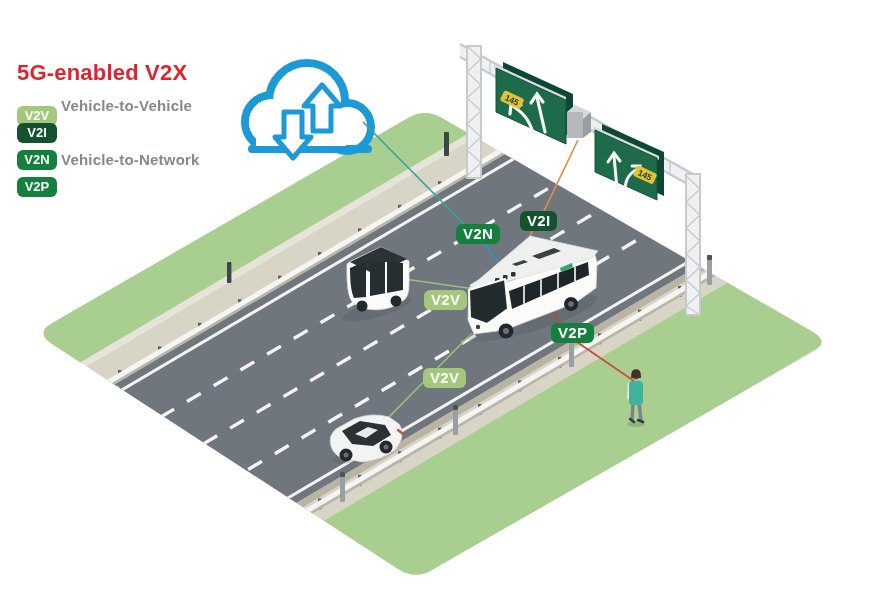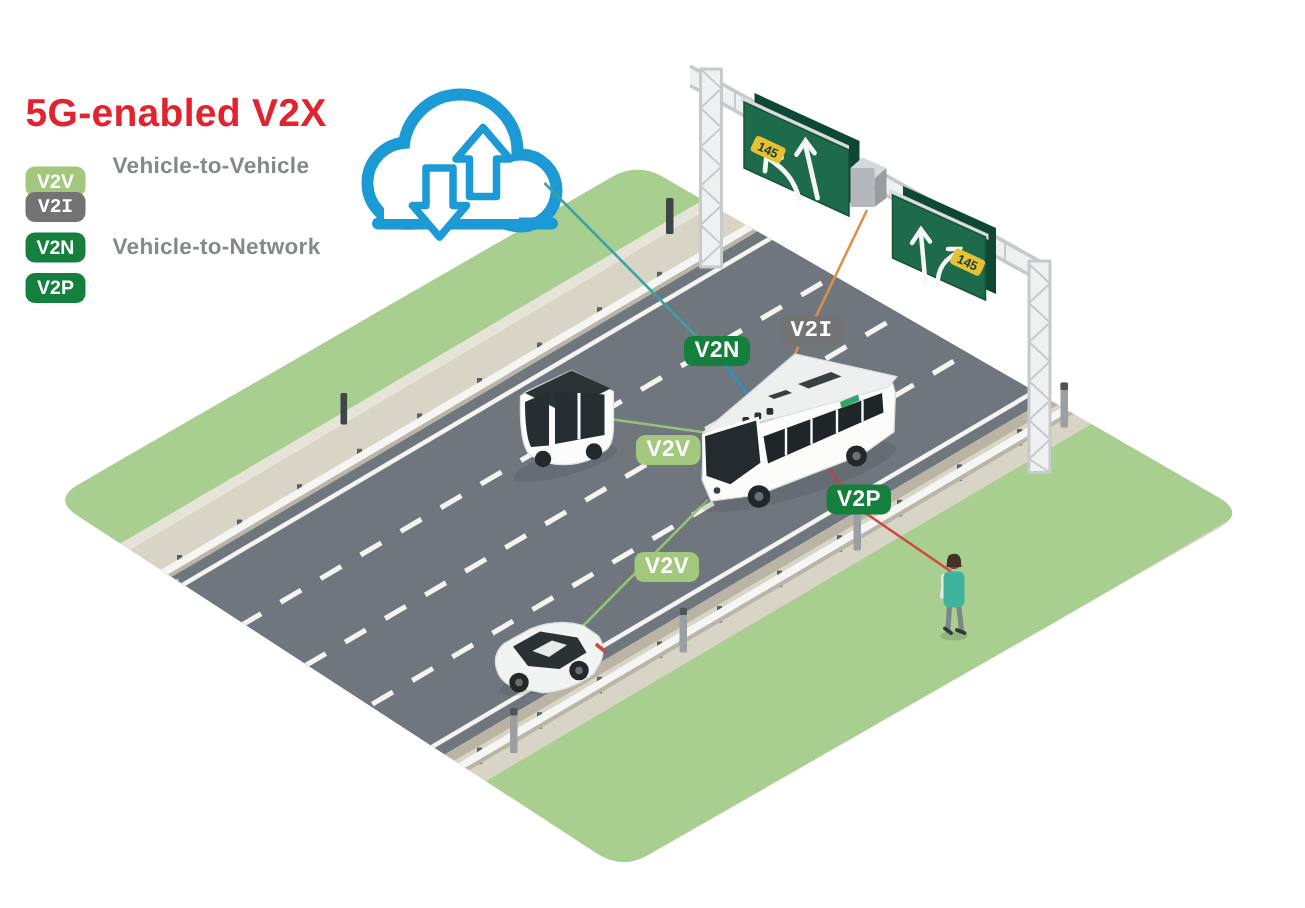--- a/index.html
+++ b/index.html
@@ -2,28 +2,28 @@
 <html><head>
 <meta charset="utf-8">
 <style>
   html,body{margin:0;padding:0;background:#ffffff;}
   #stage{position:relative;width:870px;height:605px;background:#ffffff;overflow:hidden;
          font-family:"Liberation Sans", sans-serif;}
   #scene-svg{position:absolute;left:0;top:0;z-index:1;}
 
   
   .legend{position:absolute;left:17px;top:60px;z-index:3;}
-  .legend-title{font-size:26px;font-weight:bold;color:#e2232d;letter-spacing:.2px;margin-bottom:9px;}
+  .legend-title{font-size:22px;font-weight:bold;color:#e2232d;letter-spacing:.2px;margin-bottom:9px;}
   .legend-row{display:flex;align-items:center;margin-bottom:6px;height:21px;}
   .legend-badge{width:40px;height:20px;border-radius:6px;color:#fff;font-size:13px;font-weight:bold;
                 display:flex;align-items:center;justify-content:center;flex:0 0 auto;}
-  .legend-label{margin-left:18px;font-size:15px;font-weight:bold;color:#85898c;letter-spacing:.2px;}
+  .legend-label{margin-left:4px;font-size:15px;font-weight:bold;color:#85898c;letter-spacing:.2px;}
 
   .bg-v2v{background:#a3c87d;margin-top:20px;}
-  .bg-v2i{background:#737373;font-family:Liberation Mono, monospace;}
+  .bg-v2i{background:#14532d;}
   .bg-v2n{background:#15803d;}
   .bg-v2p{background:#15803d;}
 
   
   .scene-badge{position:absolute;z-index:2;color:#fff;font-size:15px;font-weight:bold;
                padding:1px 7px 2px;border-radius:6px;letter-spacing:.3px;}
   .pos-v2n{left:456px;top:224px;}
   .pos-v2i{left:520px;top:211px;}
   .pos-v2v1{left:424px;top:270px;}
   .pos-v2p{left:551px;top:323px;}

